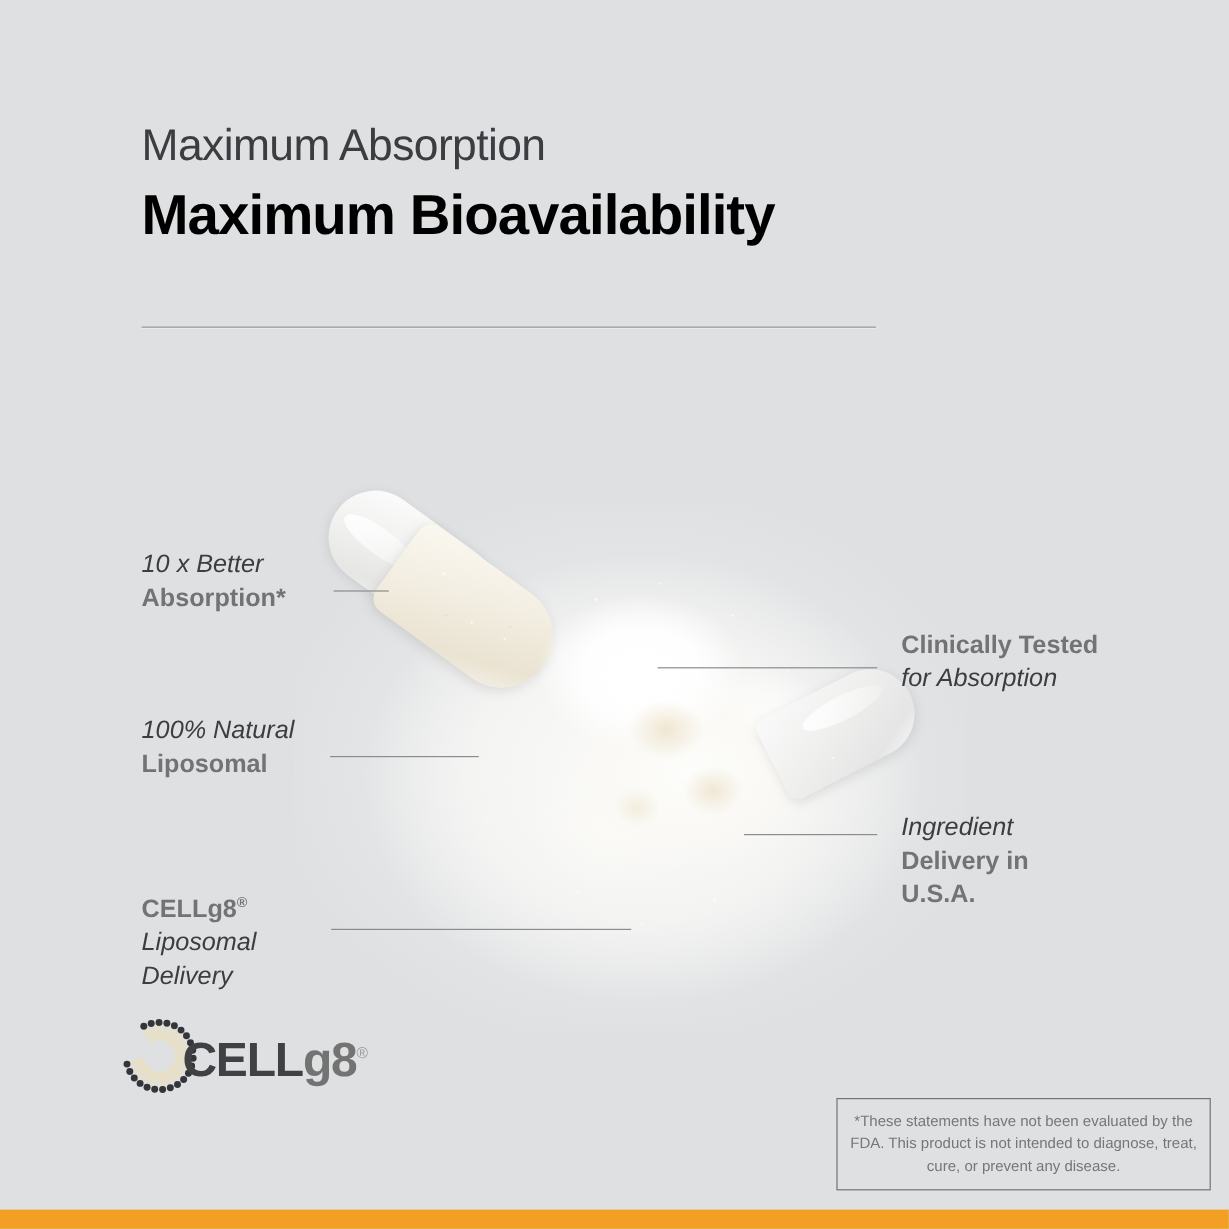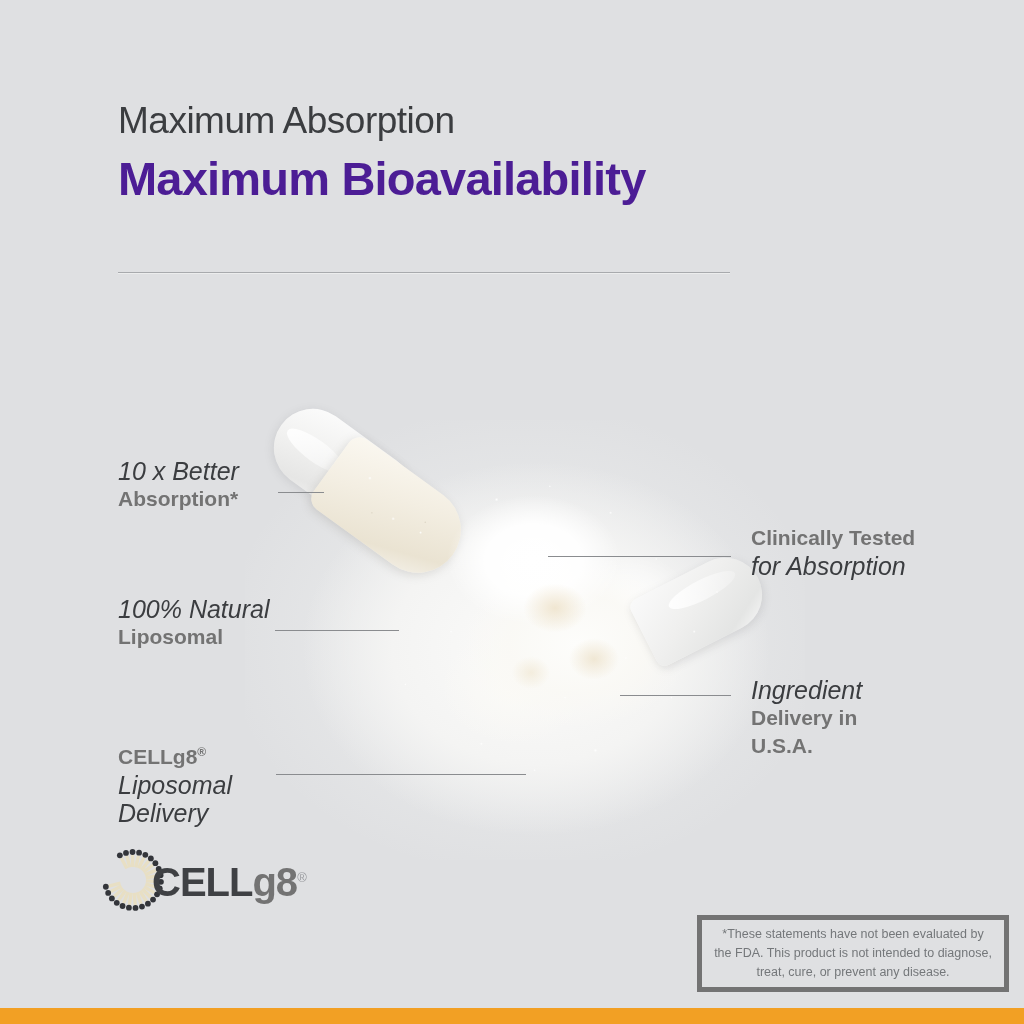--- a/index.html
+++ b/index.html
@@ -11,21 +11,21 @@
     overflow:hidden;
   }
 
   
   .headline { position:absolute; left:118px; top:92px; width:700px; }
   .headline-1 {
     font-size:37px; font-weight:400; color:#3b3d40;
     letter-spacing:-0.5px; line-height:58px; white-space:nowrap;
   }
   .headline-2 {
-    font-size:47px; font-weight:700; color:#4c1d95;
+    font-size:47px; font-weight:700; color:#000000;
     letter-spacing:-0.8px; line-height:58px; white-space:nowrap;
   }
 
   .divider {
     position:absolute; left:118px; top:272px; width:612px; height:2px;
     background:linear-gradient(to bottom,#a8aaad 0 1px,#eceded 1px 2px);
   }
 
   
   .photo-stage {
@@ -116,21 +116,21 @@
       radial-gradient(circle 1.5px at 36% 40%, rgba(255,255,255,.75), transparent 60%),
       radial-gradient(circle 2px at 90% 40%, rgba(255,255,255,.8), transparent 60%);
   }
 
   
   .leader { position:absolute; height:1px; background:#8a8c8f; }
 
   
   .callout { position:absolute; }
   .co-dark {
-    font-size:25px; font-style:italic; font-weight:400;
+    font-size:21px; font-style:italic; font-weight:400;
     color:#3b3d40; line-height:28px; white-space:nowrap;
   }
   .co-orange {
     font-size:21px; font-weight:700; color:#737373;
     line-height:28px; white-space:nowrap;
   }
   .co-right { text-align:left; }
   .sup { font-size:12px; vertical-align:super; }
 
   
@@ -141,21 +141,21 @@
     font-size:40px; font-weight:700; letter-spacing:-1px;
     line-height:46px; white-space:nowrap;
   }
   .logo-cell { color:#3f4144; }
   .logo-g8 { color:#737373; }
   .logo-reg { font-size:13px; color:#9a9ca0; vertical-align:super; font-weight:400; }
 
   
   .disclaimer {
     position:absolute; left:697px; top:915px; width:312px; height:77px;
-    border:5px solid #737373; display:flex; align-items:center; justify-content:center;
+    border:1px solid #737373; display:flex; align-items:center; justify-content:center;
   }
   .disclaimer p {
     font-size:12.5px; color:#74777a; line-height:19px; text-align:center;
     padding:0 10px;
   }
 
   
   .bottom-bar {
     position:absolute; left:0; bottom:0; width:1024px; height:16px;
     background:#f2a024;

